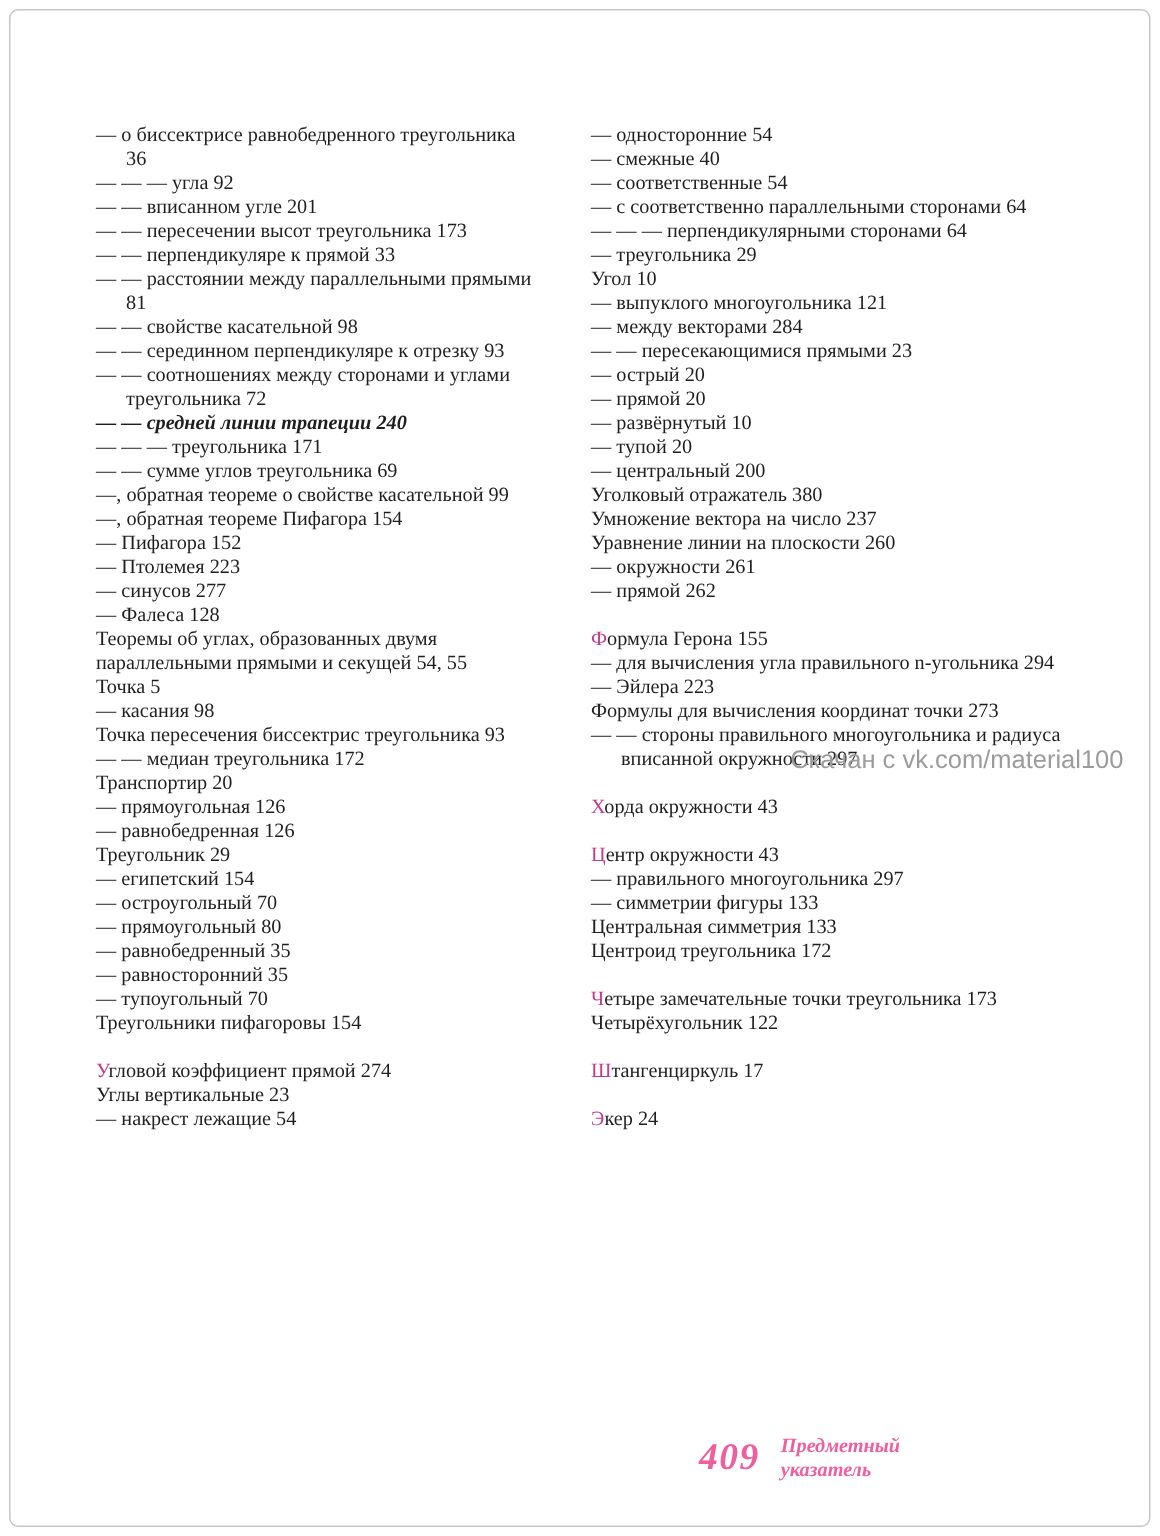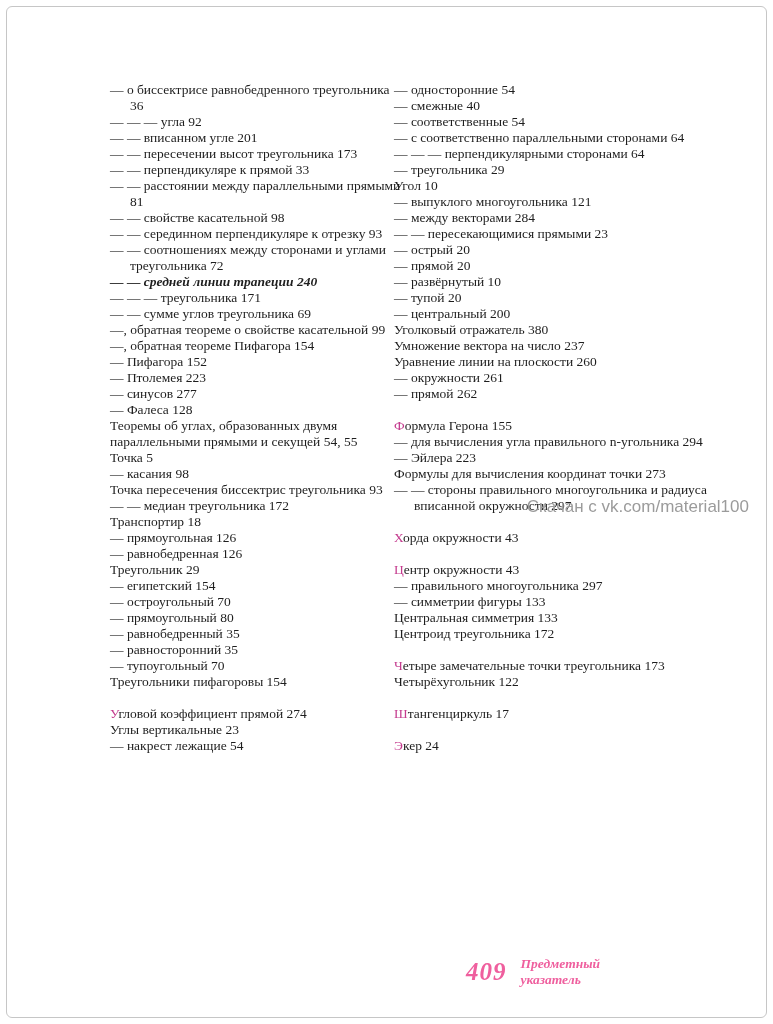--- a/index.html
+++ b/index.html
@@ -23,21 +23,21 @@
     border:1px solid var(--border);
     border-radius:6px;
     pointer-events:none;
   }
   .col{
     position:absolute;
     top:82px;
     font-size:13.5px;
     line-height:16px;
   }
-  .col-left{left:64px;width:296px;margin-left:46px;}
+  .col-left{left:64px;width:296px;}
   .col-right{left:394px;width:316px;}
   .entry{margin:0;}
   .entry.hang{padding-left:20px;text-indent:-20px;}
   .entry.gap{margin-top:16px;}
   .entry.bold{font-weight:700;font-style:italic;}
   .lead{color:var(--accent);}
   .watermark{
     position:absolute;
     top:497px;right:24px;
     font-family:"Liberation Sans","DejaVu Sans",sans-serif;
@@ -89,21 +89,21 @@
       <div class="entry hang">—, обратная теореме Пифагора 154</div>
       <div class="entry hang">— Пифагора 152</div>
       <div class="entry hang">— Птолемея 223</div>
       <div class="entry hang">— синусов 277</div>
       <div class="entry hang">— Фалеса 128</div>
       <div class="entry">Теоремы об углах, образованных двумя параллельными прямыми и секущей 54, 55</div>
       <div class="entry">Точка 5</div>
       <div class="entry hang">— касания 98</div>
       <div class="entry">Точка пересечения биссектрис треугольника 93</div>
       <div class="entry hang">— — медиан треугольника 172</div>
-      <div class="entry">Транспортир 18</div>
+      <div class="entry">Транспортир 20</div>
       <div class="entry hang">— прямоугольная 126</div>
       <div class="entry hang">— равнобедренная 126</div>
       <div class="entry">Треугольник 29</div>
       <div class="entry hang">— египетский 154</div>
       <div class="entry hang">— остроугольный 70</div>
       <div class="entry hang">— прямоугольный 80</div>
       <div class="entry hang">— равнобедренный 35</div>
       <div class="entry hang">— равносторонний 35</div>
       <div class="entry hang">— тупоугольный 70</div>
       <div class="entry">Треугольники пифагоровы 154</div>

